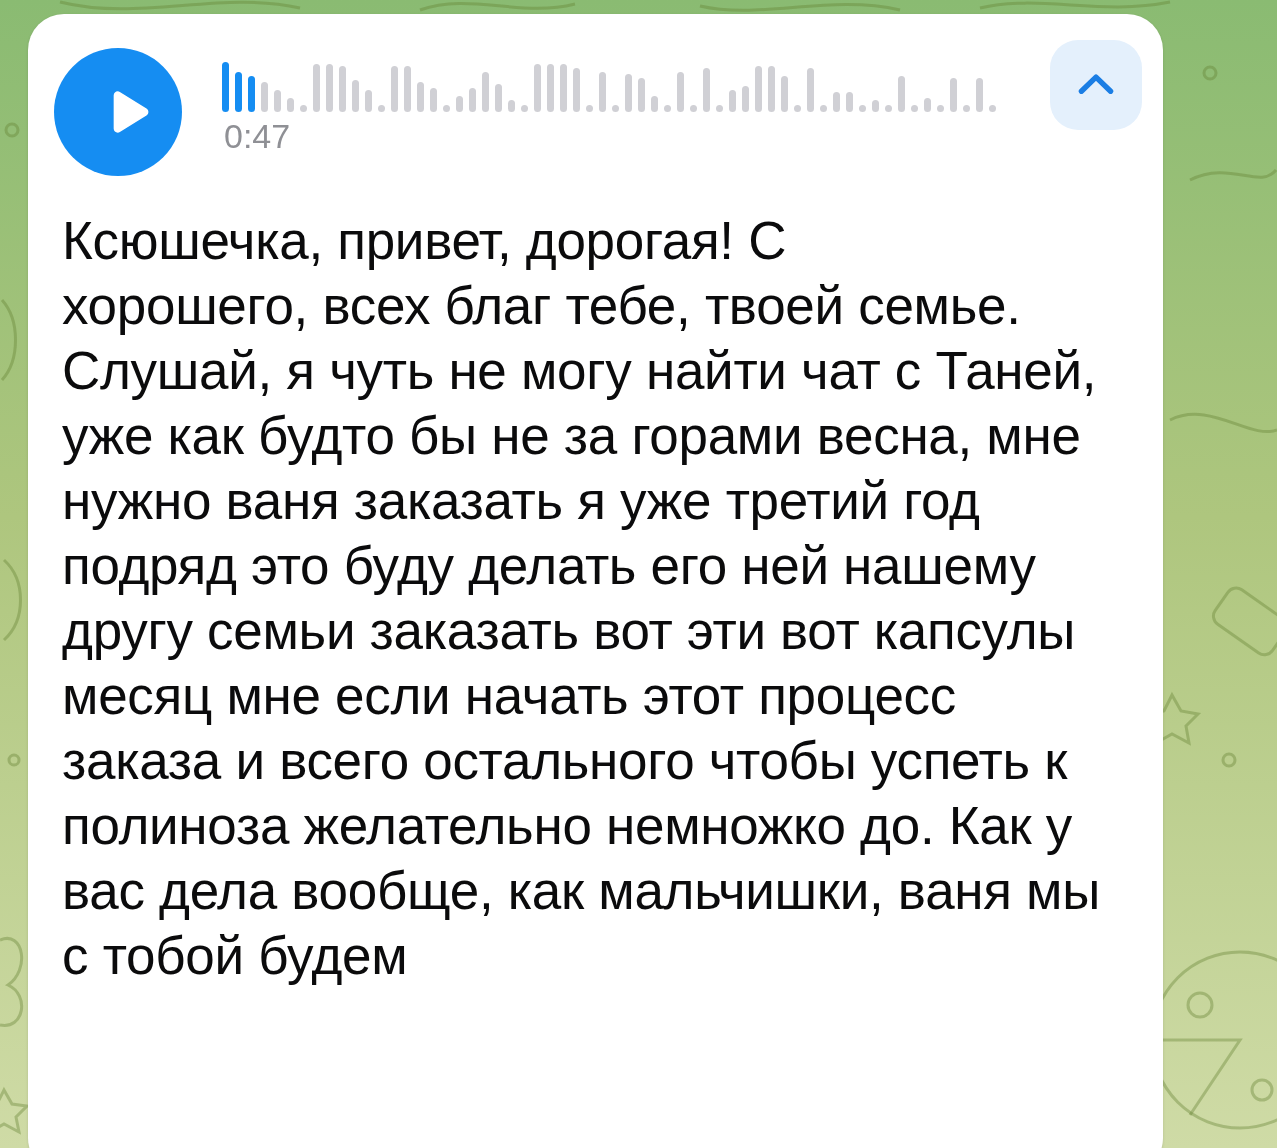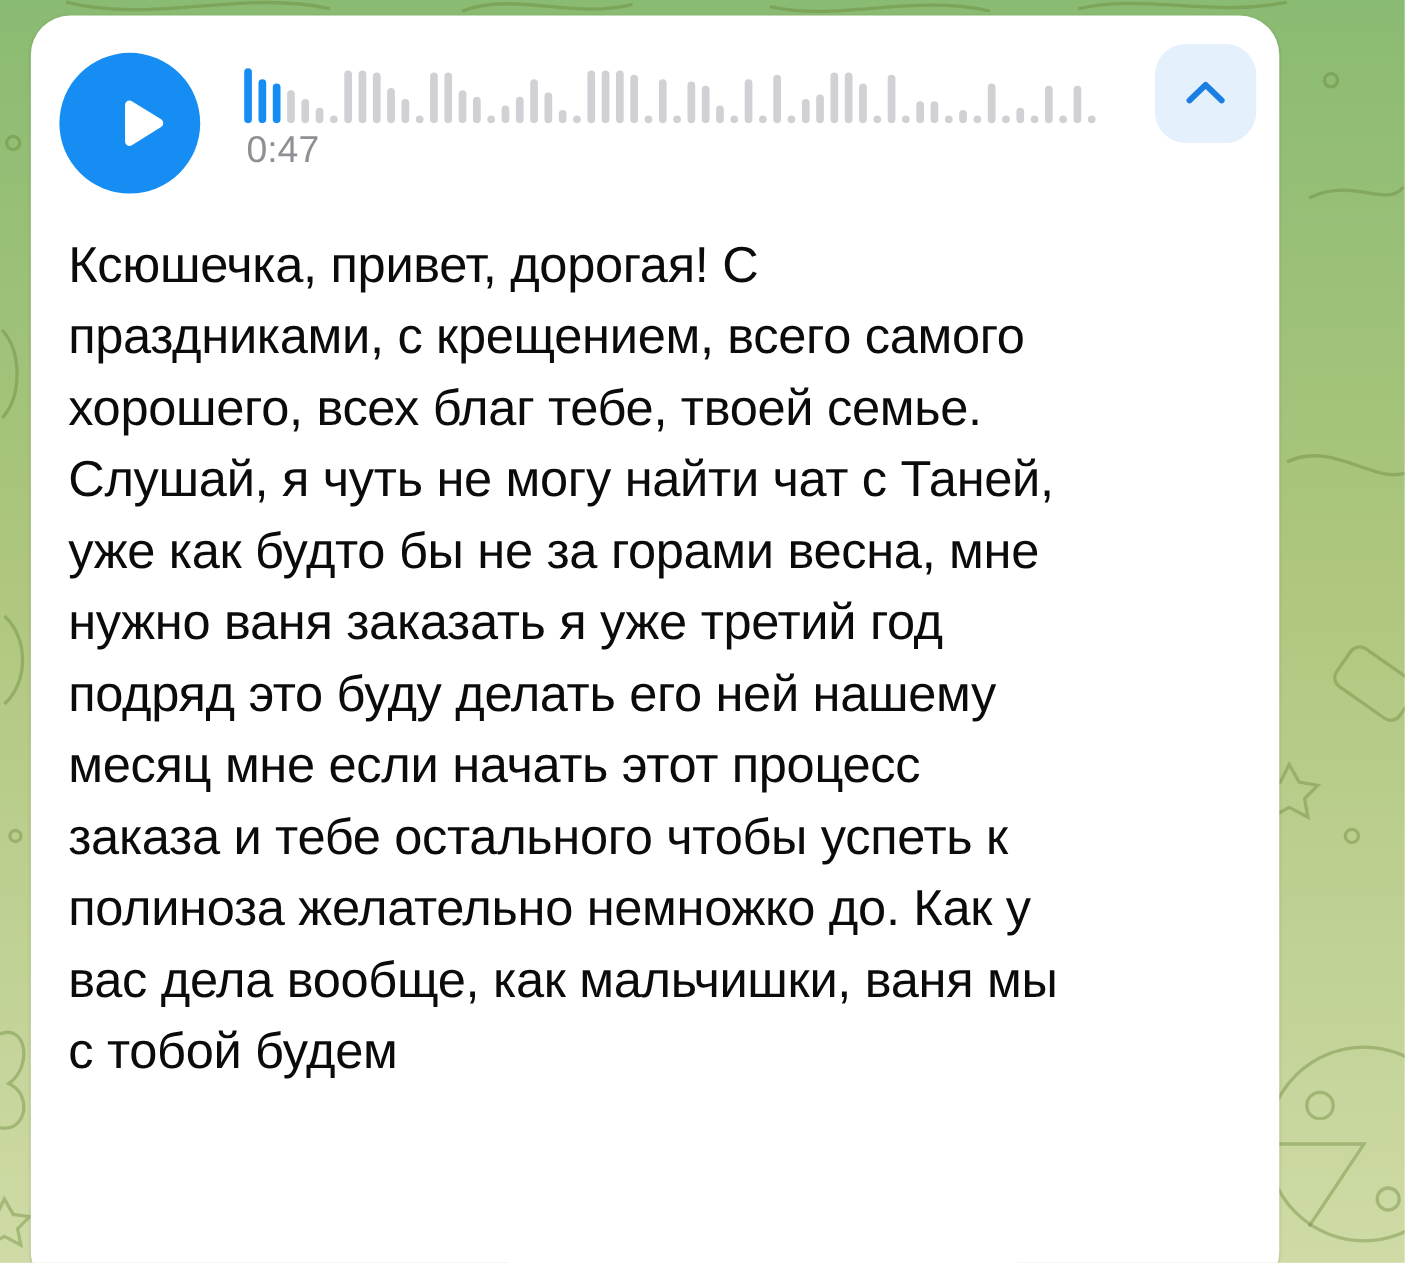--- a/index.html
+++ b/index.html
@@ -37,21 +37,21 @@
     font-size:34px;line-height:40px;color:var(--duration-gray,#8f9095);
   }
   .collapse-btn{
     position:absolute;left:1022px;top:26px;width:92px;height:90px;
     border-radius:28px;border:none;padding:0;cursor:pointer;
     background:var(--collapse-bg,#e4f0fc);
     display:flex;align-items:center;justify-content:center;
   }
   .transcript{position:absolute;left:34px;top:194px;width:1085px;}
   .transcript .line{
-    font-size:46px;line-height:65px;letter-spacing:-0.3px;
+    font-size:53px;line-height:65px;letter-spacing:-0.3px;
     color:var(--text-color,#0b0b0c);white-space:nowrap;
   }
 </style>
 </head>
 <body>
 
 <svg class="doodles" viewBox="0 0 1277 1148" fill="none" stroke="currentColor" stroke-width="3">
   <path d="M60 2 C 140 22, 220 -10, 300 8"></path>
   <path d="M420 10 C 470 -8, 520 18, 575 4"></path>
   <path d="M700 6 C 760 20, 830 -6, 900 10"></path>
@@ -148,26 +148,26 @@
   <div class="duration">0:47</div>
 
   <button class="collapse-btn">
     <svg width="50" height="50" viewBox="0 0 24 24" fill="none" stroke="var(--collapse-chevron,#1b7ee4)" stroke-width="2.6" stroke-linecap="round" stroke-linejoin="round">
       <path d="M5 15 L12 8.2 L19 15"></path>
     </svg>
   </button>
 
   <div class="transcript" id="transcript">
       <div class="line">Ксюшечка, привет, дорогая! С</div>
-      <div class="line">праздниками, с крещением, всего самого</div>
       <div class="line">хорошего, всех благ тебе, твоей семье.</div>
       <div class="line">Слушай, я чуть не могу найти чат с Таней,</div>
       <div class="line">уже как будто бы не за горами весна, мне</div>
       <div class="line">нужно ваня заказать я уже третий год</div>
       <div class="line">подряд это буду делать его ней нашему</div>
+      <div class="line">другу семьи заказать вот эти вот капсулы</div>
       <div class="line">месяц мне если начать этот процесс</div>
-      <div class="line">заказа и тебе остального чтобы успеть к</div>
+      <div class="line">заказа и всего остального чтобы успеть к</div>
       <div class="line">полиноза желательно немножко до. Как у</div>
       <div class="line">вас дела вообще, как мальчишки, ваня мы</div>
       <div class="line">с тобой будем</div>
     </div>
 
 </div>
 
 </body></html>

